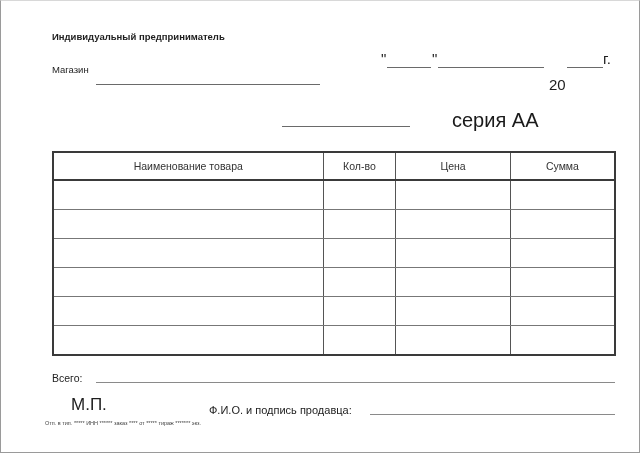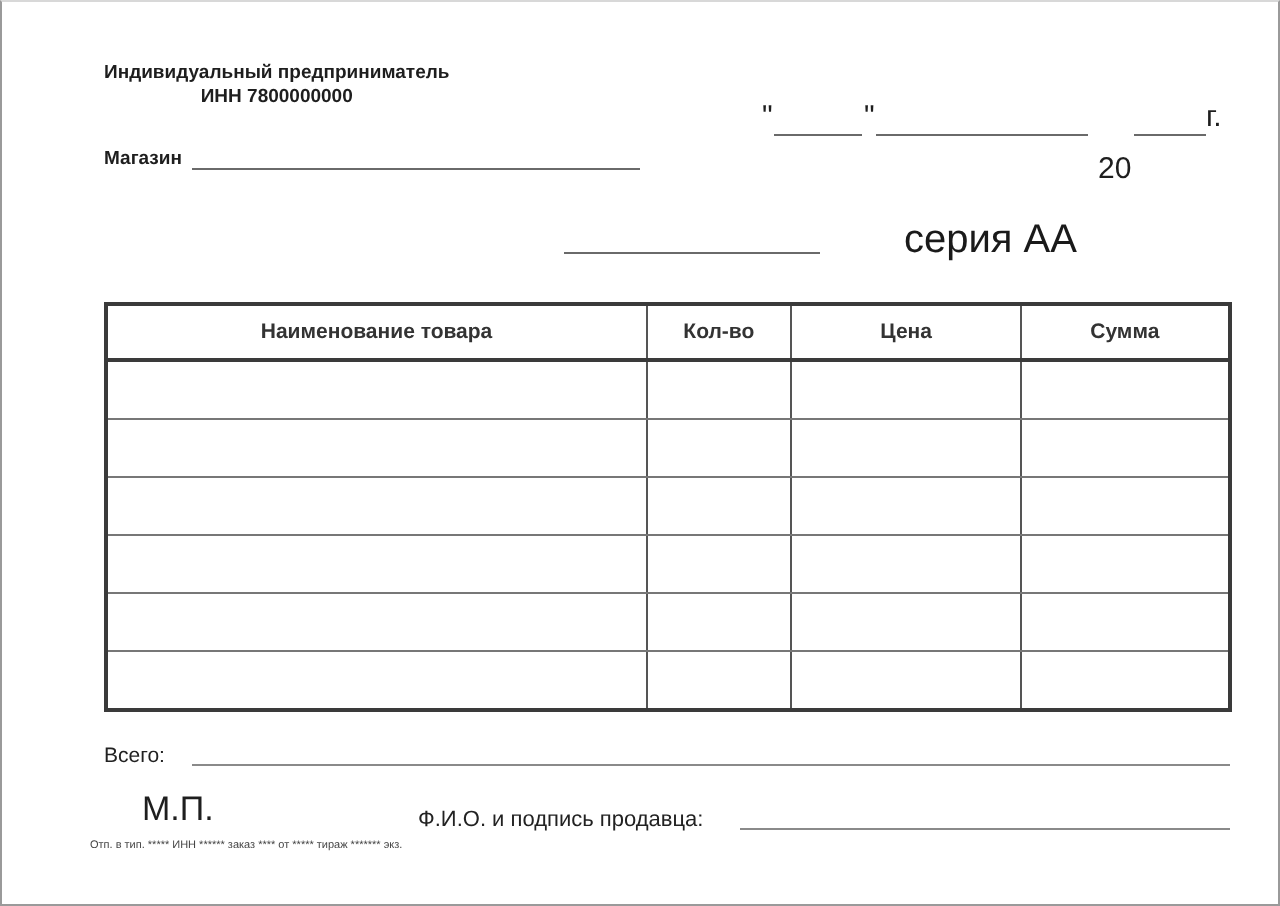--- a/index.html
+++ b/index.html
@@ -2,45 +2,44 @@
 <html><head>
 <meta charset="utf-8">
 <style>
   html, body { margin:0; padding:0; background:#ffffff; }
   body { width:640px; height:453px; position:relative; overflow:hidden;
          font-family:"Liberation Sans", sans-serif; color:#222; }
   .sheet { position:absolute; left:0; top:0; width:638px; height:451px;
            border:1px solid #9a9a9a; border-top-color:#d8d8d8; background:#fff; }
   .abs { position:absolute; white-space:nowrap;text-align:center; }
   .issuer { left:51px; top:30px; font-size:9.5px; font-weight:bold; line-height:11.5px; color:#1e1e1e; }
-  .shop-label { left:51px; top:73px; font-size:9.5px; font-weight:bold; color:#1e1e1e; }
+  .shop-label { left:51px; top:63px; font-size:9.5px; font-weight:normal; color:#1e1e1e; }
   .line { position:absolute; border-bottom:1px solid #6a6a6a; height:0; }
   .date { top:49px; font-size:15px; color:#1e1e1e; }
   .title { left:81px; top:108px; font-size:20px; font-weight:bold; color:#1a1a1a; }
   .series { left:451px; top:108px; font-size:20px; font-weight:normal; color:#1a1a1a; }
   table.goods { position:absolute; left:51px; top:150px; width:564px; border-collapse:collapse;
                 border:2px solid #3a3a3a; }
-  table.goods th { height:26px; font-weight:bold; font-size:10.5px; color:#333;
+  table.goods th { height:26px; font-weight:normal; font-size:10.5px; color:#333;
                    border-right:1px solid #555; border-bottom:2px solid #3a3a3a; text-align:center; padding:0; }
   table.goods td { height:28px; border-right:1px solid #555; border-bottom:1px solid #777; padding:0; }
   table.goods th:last-child, table.goods td:last-child { border-right:none; }
   table.goods tr:last-child td { border-bottom:none; }
   .total-label { left:51px; top:371px; font-size:10.5px; color:#222; }
   .stamp { left:70px; top:394px; font-size:17px; color:#1e1e1e; }
   .sign-label { left:208px; top:403px; font-size:11px; color:#222; }
   .imprint { left:44px; top:419px; font-size:5.5px; color:#444; }
 </style>
 </head>
 <body>
 
 <div class="sheet">
 
   <div class="abs issuer">
     <div>Индивидуальный предприниматель</div>
-    <div>ИНН 7800000000</div>
   </div>
 
   <div class="abs shop-label">Магазин</div>
   <div class="line" style="left:95px; top:83px; width:224px;"><span></span></div>
 
   <div class="abs date" style="left:380px;">"</div>
   <div class="line" style="left:386px; top:66px; width:44px;"></div>
   <div class="abs date" style="left:431px;">"</div>
   <div class="line" style="left:437px; top:66px; width:106px;"></div>
   <div class="abs date" style="left:548px;margin-top:26px;">20</div>

